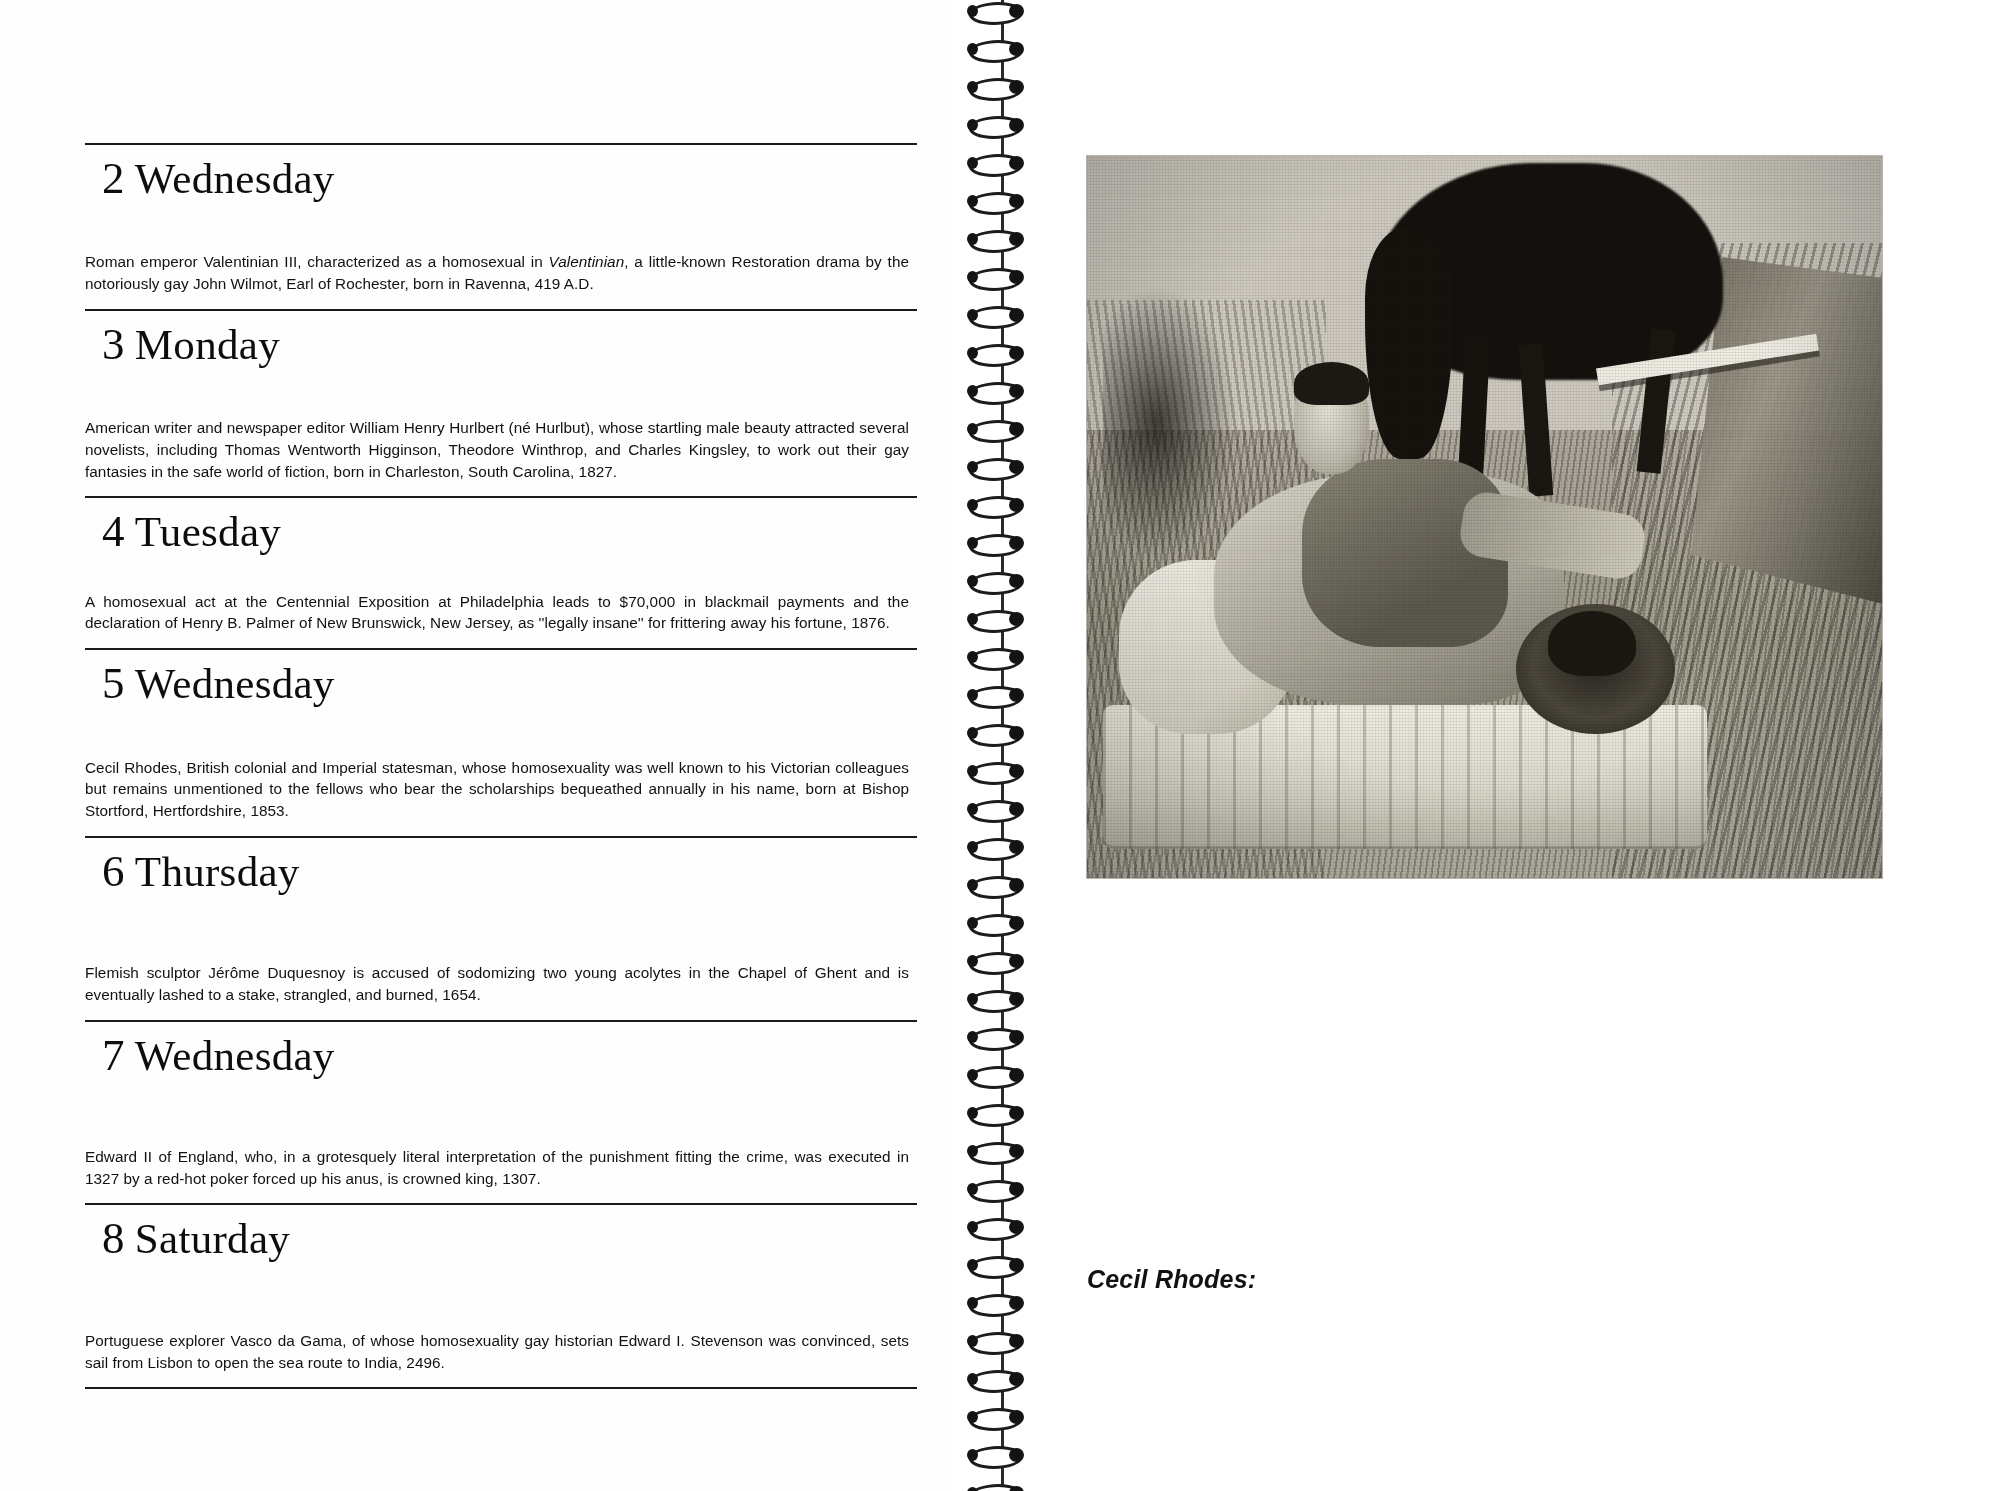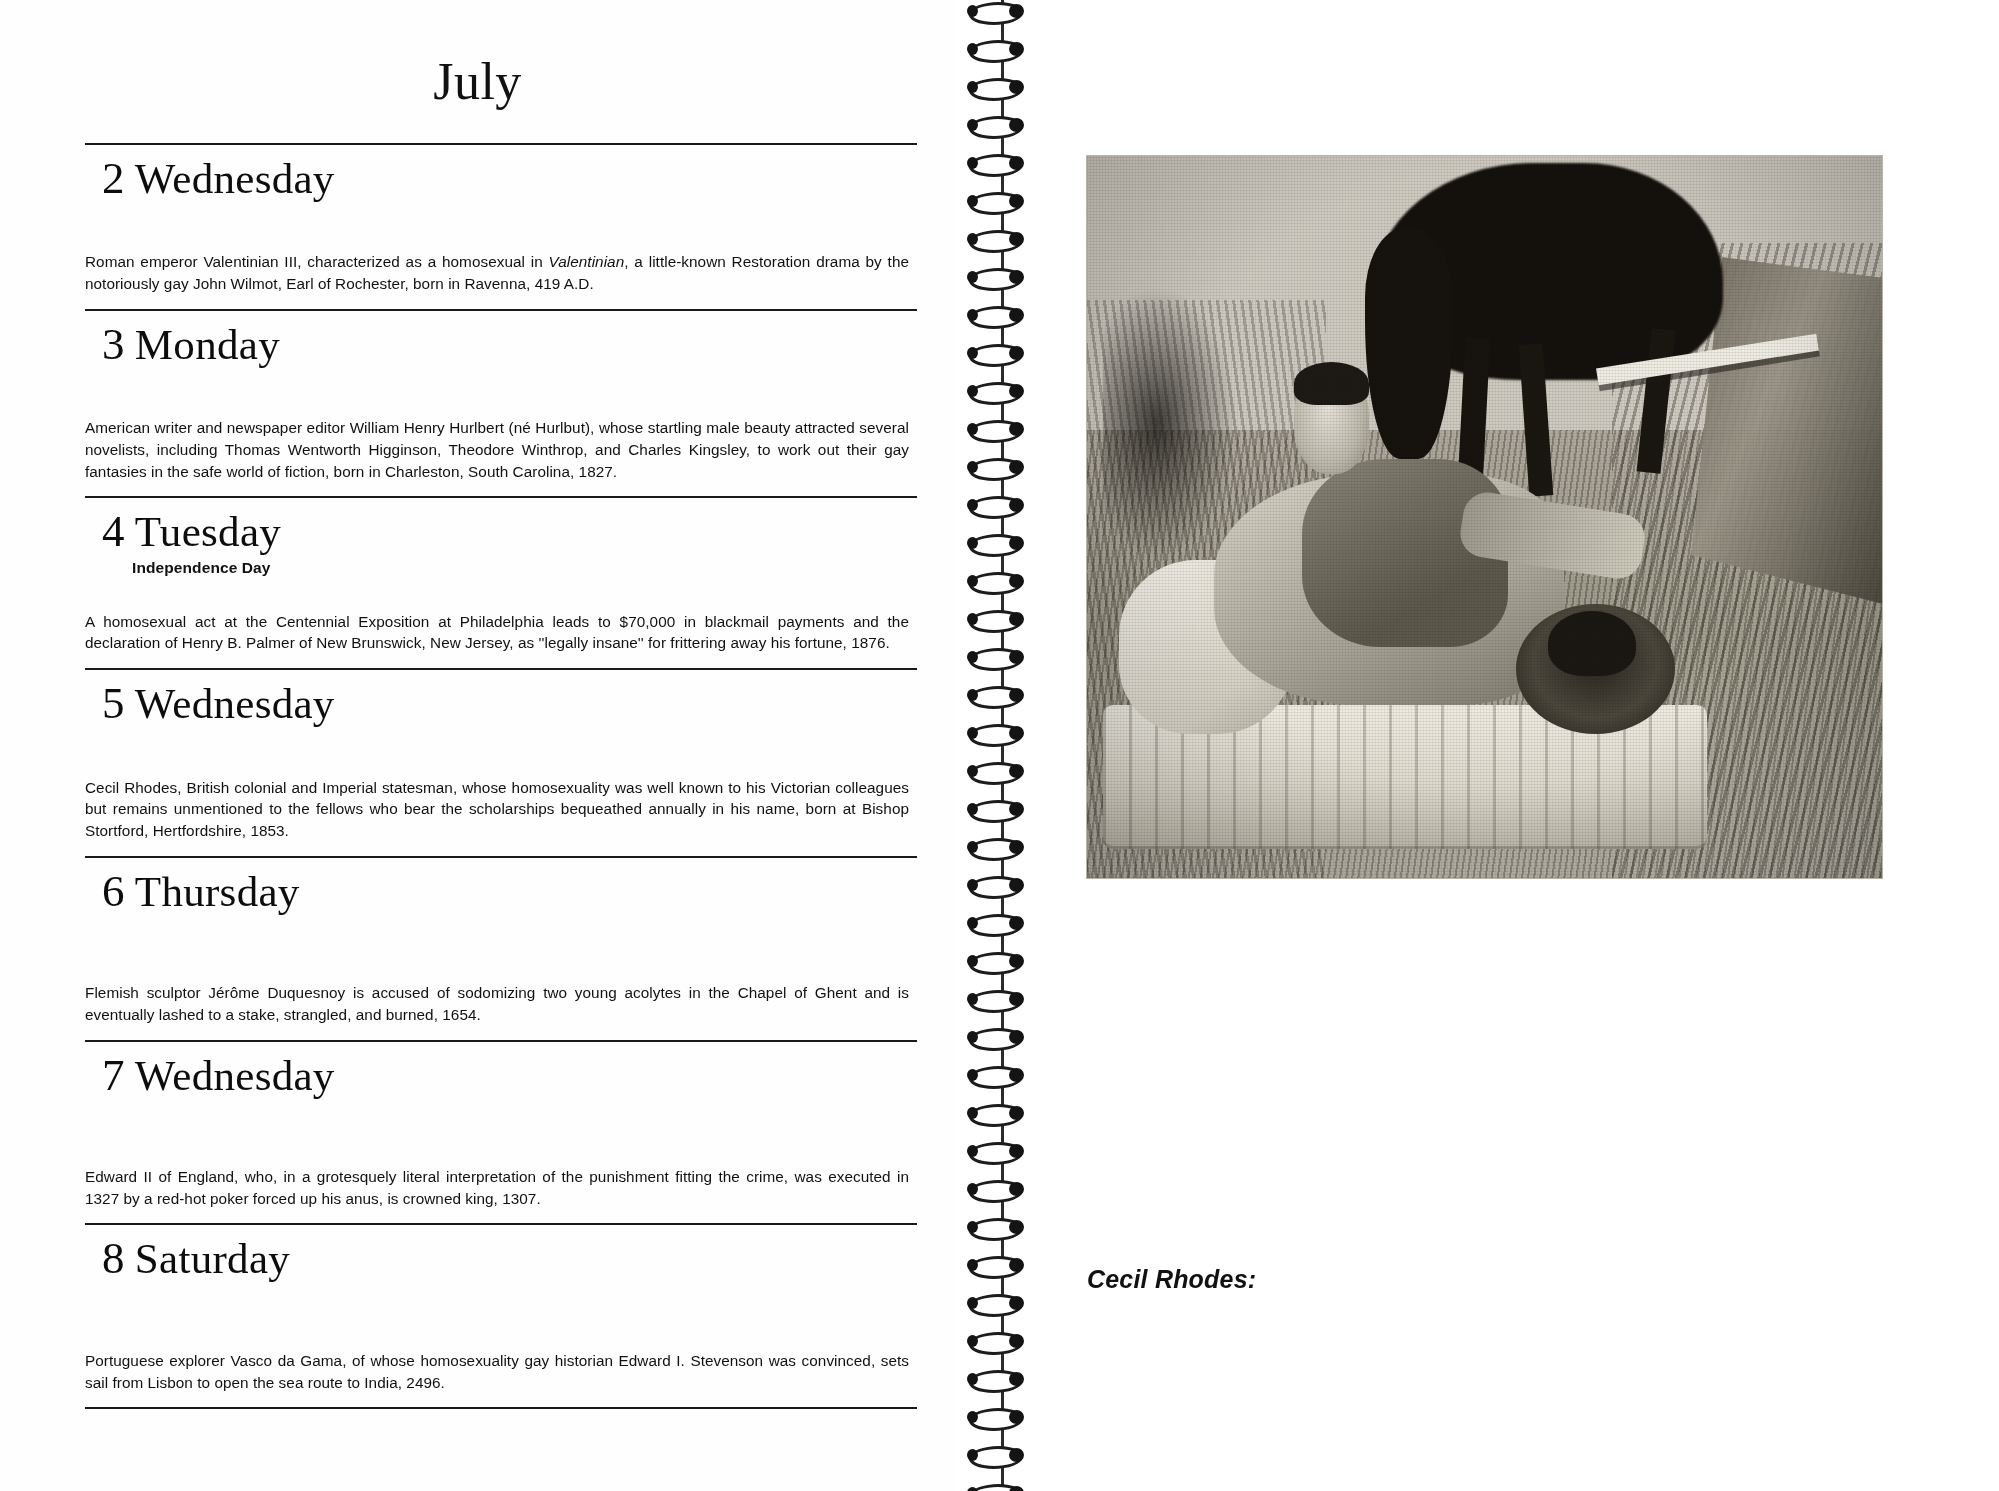--- a/index.html
+++ b/index.html
@@ -360,21 +360,20 @@
     font-size: 25px;
     color: #111;
     letter-spacing: .2px;
   }
 </style>
 </head>
 <body>
 
 <div id="left-page">
 
-  <h1 id="month-title">July</h1>
 
   <div id="days-list">
 
     <div class="day-block">
       <div class="day-rule"></div>
       <div class="day-head">
         <span class="daynum">2</span><span>Wednesday</span>
       </div>
       <div class="spacer-md"></div>
       <div class="day-text">Roman emperor Valentinian III, characterized as a homosexual in <em>Valentinian</em>, a little-known Restoration drama by the notoriously gay John Wilmot, Earl of Rochester, born in Ravenna, 419 A.D.</div>
@@ -389,21 +388,20 @@
       <div class="spacer-md"></div>
       <div class="day-text">American writer and newspaper editor William Henry Hurlbert (né Hurlbut), whose startling male beauty attracted several novelists, including Thomas Wentworth Higginson, Theodore Winthrop, and Charles Kingsley, to work out their gay fantasies in the safe world of fiction, born in Charleston, South Carolina, 1827.</div>
       <div class="after-text"></div>
     </div>
 
     <div class="day-block">
       <div class="day-rule"></div>
       <div class="day-head">
         <span class="daynum">4</span><span>Tuesday</span>
       </div>
-      <div class="day-note">Independence Day</div>
       <div class="spacer-xs"></div>
       <div class="day-text">A homosexual act at the Centennial Exposition at Philadelphia leads to $70,000 in blackmail payments and the declaration of Henry B. Palmer of New Brunswick, New Jersey, as ''legally insane'' for frittering away his fortune, 1876.</div>
       <div class="after-text"></div>
     </div>
 
     <div class="day-block">
       <div class="day-rule"></div>
       <div class="day-head">
         <span class="daynum">5</span><span>Wednesday</span>
       </div>

